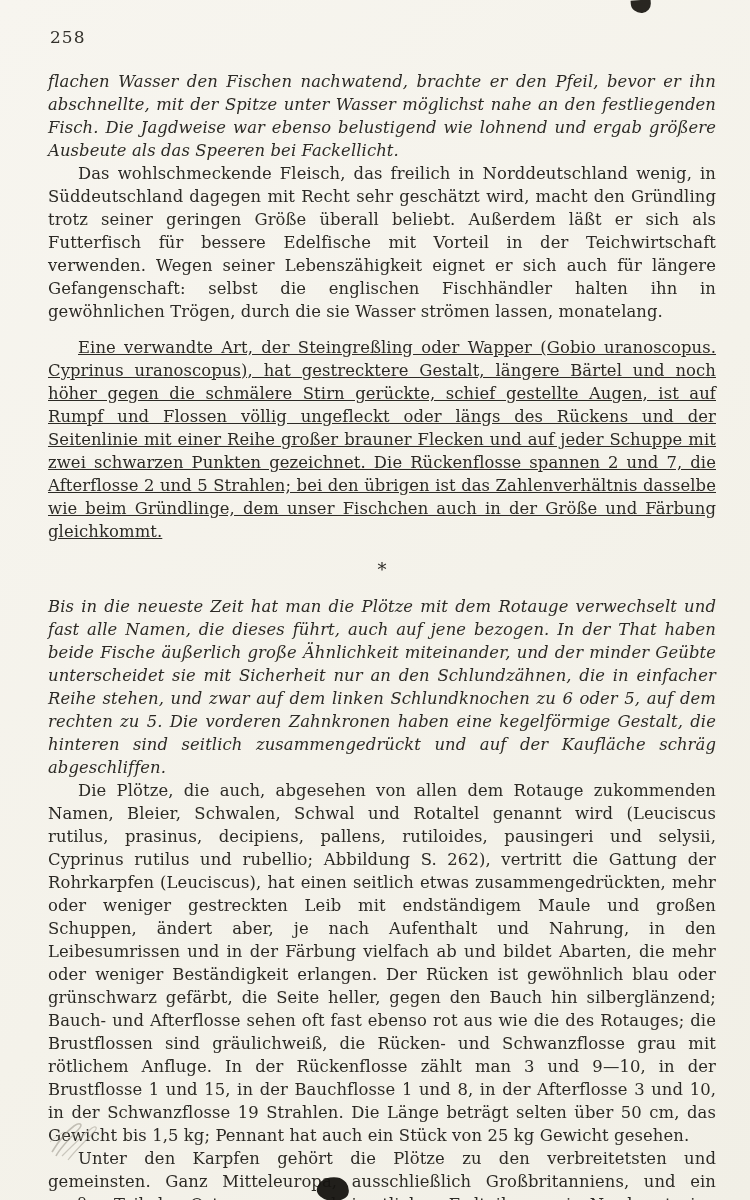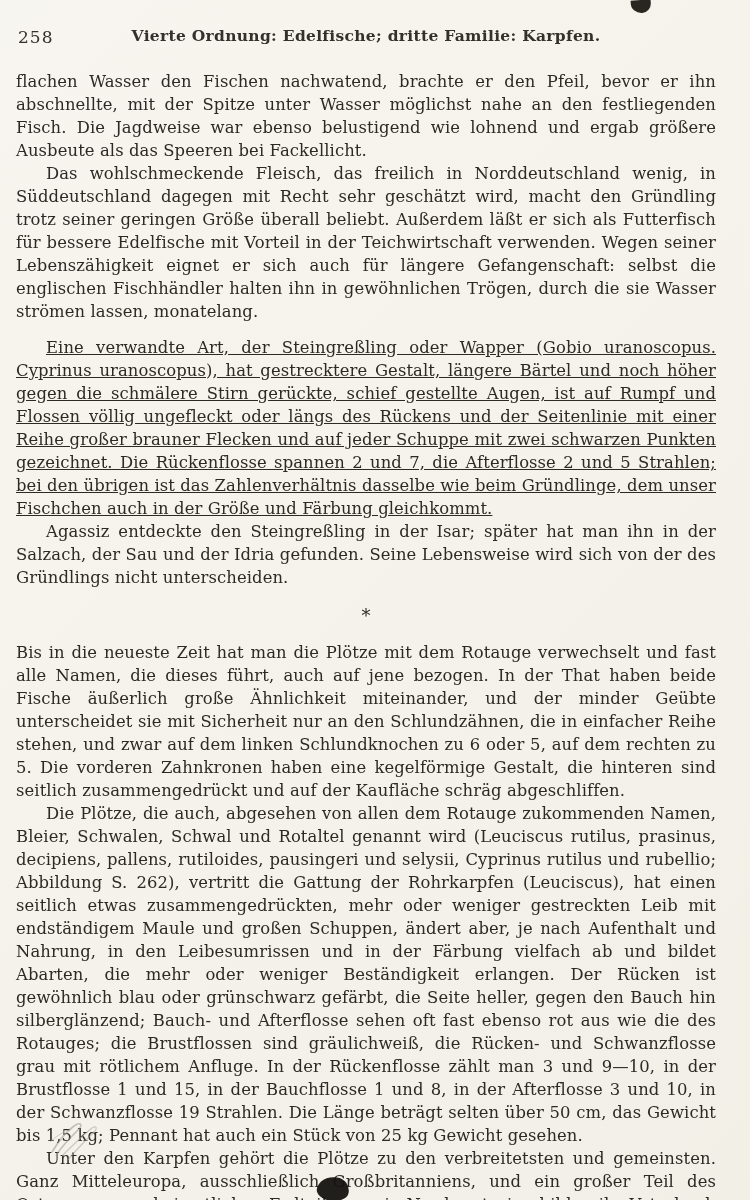--- a/index.html
+++ b/index.html
@@ -7,21 +7,21 @@
     padding: 0;
     background: #e8e6df;
     font-family: "DejaVu Serif", "Liberation Serif", serif;
   }
   .page {
     position: relative;
     width: 750px;
     height: 1200px;
     margin: 0 auto;
     box-sizing: border-box;
-    padding: 26px 34px 0 16px;
+    padding: 26px 34px 0 48px;
     background: linear-gradient(135deg, #f7f5ef 0%, #f4f2ea 55%, #f1efe6 100%);
     color: #2c2a25;
     overflow: hidden;
   }
   .header {
     position: relative;
     height: 24px;
     margin-bottom: 20px;
   }
   .pagenum {
@@ -44,21 +44,21 @@
     font-size: 16.4px;
     line-height: 23px;
     text-align: justify;
     letter-spacing: 0.1px;
     color: #2c2a25;
   }
   .para {
     margin: 0;
     text-indent: 30px;
   }
-  .para.noindent { text-indent: 0; }
+  .para.noindent { text-indent: 0; font-style: italic; }
   .space-before { margin-top: 13px; text-decoration: underline; }
   .separator {
     text-align: center;
     font-size: 18px;
     line-height: 20px;
     margin: 17px 0 15px 0;
     color: #2c2a25;
   }
   
   .ink-stain-top {
@@ -90,28 +90,26 @@
     opacity: 0.55;
   }
 </style>
 </head>
 <body>
 
 <div class="page">
 
   <div class="header">
     <span class="pagenum">258</span>
-    <span class="running-title">Vierte Ordnung: Edelfische; dritte Familie: Karpfen.</span>
   </div>
 
   <div class="body-text">
     <p class="para noindent">flachen Wasser den Fischen nachwatend, brachte er den Pfeil, bevor er ihn abschnellte, mit der Spitze unter Wasser möglichst nahe an den festliegenden Fisch. Die Jagdweise war ebenso belustigend wie lohnend und ergab größere Ausbeute als das Speeren bei Fackellicht.</p>
     <p class="para">Das wohlschmeckende Fleisch, das freilich in Norddeutschland wenig, in Süddeutschland dagegen mit Recht sehr geschätzt wird, macht den Gründling trotz seiner geringen Größe überall beliebt. Außerdem läßt er sich als Futterfisch für bessere Edelfische mit Vorteil in der Teichwirtschaft verwenden. Wegen seiner Lebenszähigkeit eignet er sich auch für längere Gefangenschaft: selbst die englischen Fischhändler halten ihn in gewöhnlichen Trögen, durch die sie Wasser strömen lassen, monatelang.</p>
     <p class="para space-before">Eine verwandte Art, der Steingreßling oder Wapper (Gobio uranoscopus. Cyprinus uranoscopus), hat gestrecktere Gestalt, längere Bärtel und noch höher gegen die schmälere Stirn gerückte, schief gestellte Augen, ist auf Rumpf und Flossen völlig ungefleckt oder längs des Rückens und der Seitenlinie mit einer Reihe großer brauner Flecken und auf jeder Schuppe mit zwei schwarzen Punkten gezeichnet. Die Rückenflosse spannen 2 und 7, die Afterflosse 2 und 5 Strahlen; bei den übrigen ist das Zahlenverhältnis dasselbe wie beim Gründlinge, dem unser Fischchen auch in der Größe und Färbung gleichkommt.</p>
-    <p class="para">Agassiz entdeckte den Steingreßling in der Isar; später hat man ihn in der Salzach, der Sau und der Idria gefunden. Seine Lebensweise wird sich von der des Gründlings nicht unterscheiden.</p>
     <div class="separator">*</div>
     <p class="para noindent">Bis in die neueste Zeit hat man die Plötze mit dem Rotauge verwechselt und fast alle Namen, die dieses führt, auch auf jene bezogen. In der That haben beide Fische äußerlich große Ähnlichkeit miteinander, und der minder Geübte unterscheidet sie mit Sicherheit nur an den Schlundzähnen, die in einfacher Reihe stehen, und zwar auf dem linken Schlundknochen zu 6 oder 5, auf dem rechten zu 5. Die vorderen Zahnkronen haben eine kegelförmige Gestalt, die hinteren sind seitlich zusammengedrückt und auf der Kaufläche schräg abgeschliffen.</p>
     <p class="para">Die Plötze, die auch, abgesehen von allen dem Rotauge zukommenden Namen, Bleier, Schwalen, Schwal und Rotaltel genannt wird (Leuciscus rutilus, prasinus, decipiens, pallens, rutiloides, pausingeri und selysii, Cyprinus rutilus und rubellio; Abbildung S. 262), vertritt die Gattung der Rohrkarpfen (Leuciscus), hat einen seitlich etwas zusammengedrückten, mehr oder weniger gestreckten Leib mit endständigem Maule und großen Schuppen, ändert aber, je nach Aufenthalt und Nahrung, in den Leibesumrissen und in der Färbung vielfach ab und bildet Abarten, die mehr oder weniger Beständigkeit erlangen. Der Rücken ist gewöhnlich blau oder grünschwarz gefärbt, die Seite heller, gegen den Bauch hin silberglänzend; Bauch- und Afterflosse sehen oft fast ebenso rot aus wie die des Rotauges; die Brustflossen sind gräulichweiß, die Rücken- und Schwanzflosse grau mit rötlichem Anfluge. In der Rückenflosse zählt man 3 und 9—10, in der Brustflosse 1 und 15, in der Bauchflosse 1 und 8, in der Afterflosse 3 und 10, in der Schwanzflosse 19 Strahlen. Die Länge beträgt selten über 50 cm, das Gewicht bis 1,5 kg; Pennant hat auch ein Stück von 25 kg Gewicht gesehen.</p>
     <p class="para">Unter den Karpfen gehört die Plötze zu den verbreitetsten und gemeinsten. Ganz Mitteleuropa, ausschließlich Großbritanniens, und ein großer Teil des Ostens unseres heimatlichen Erdteiles sowie Nordwestasien bilden ihr Vaterland, Seen, Teiche, größere und</p>
   </div>
 
   <div class="ink-stain-top"></div>
   <div class="ink-blot-bottom"></div>
 
   <svg class="pencil-scribble" width="70" height="55" viewBox="0 0 70 55">

